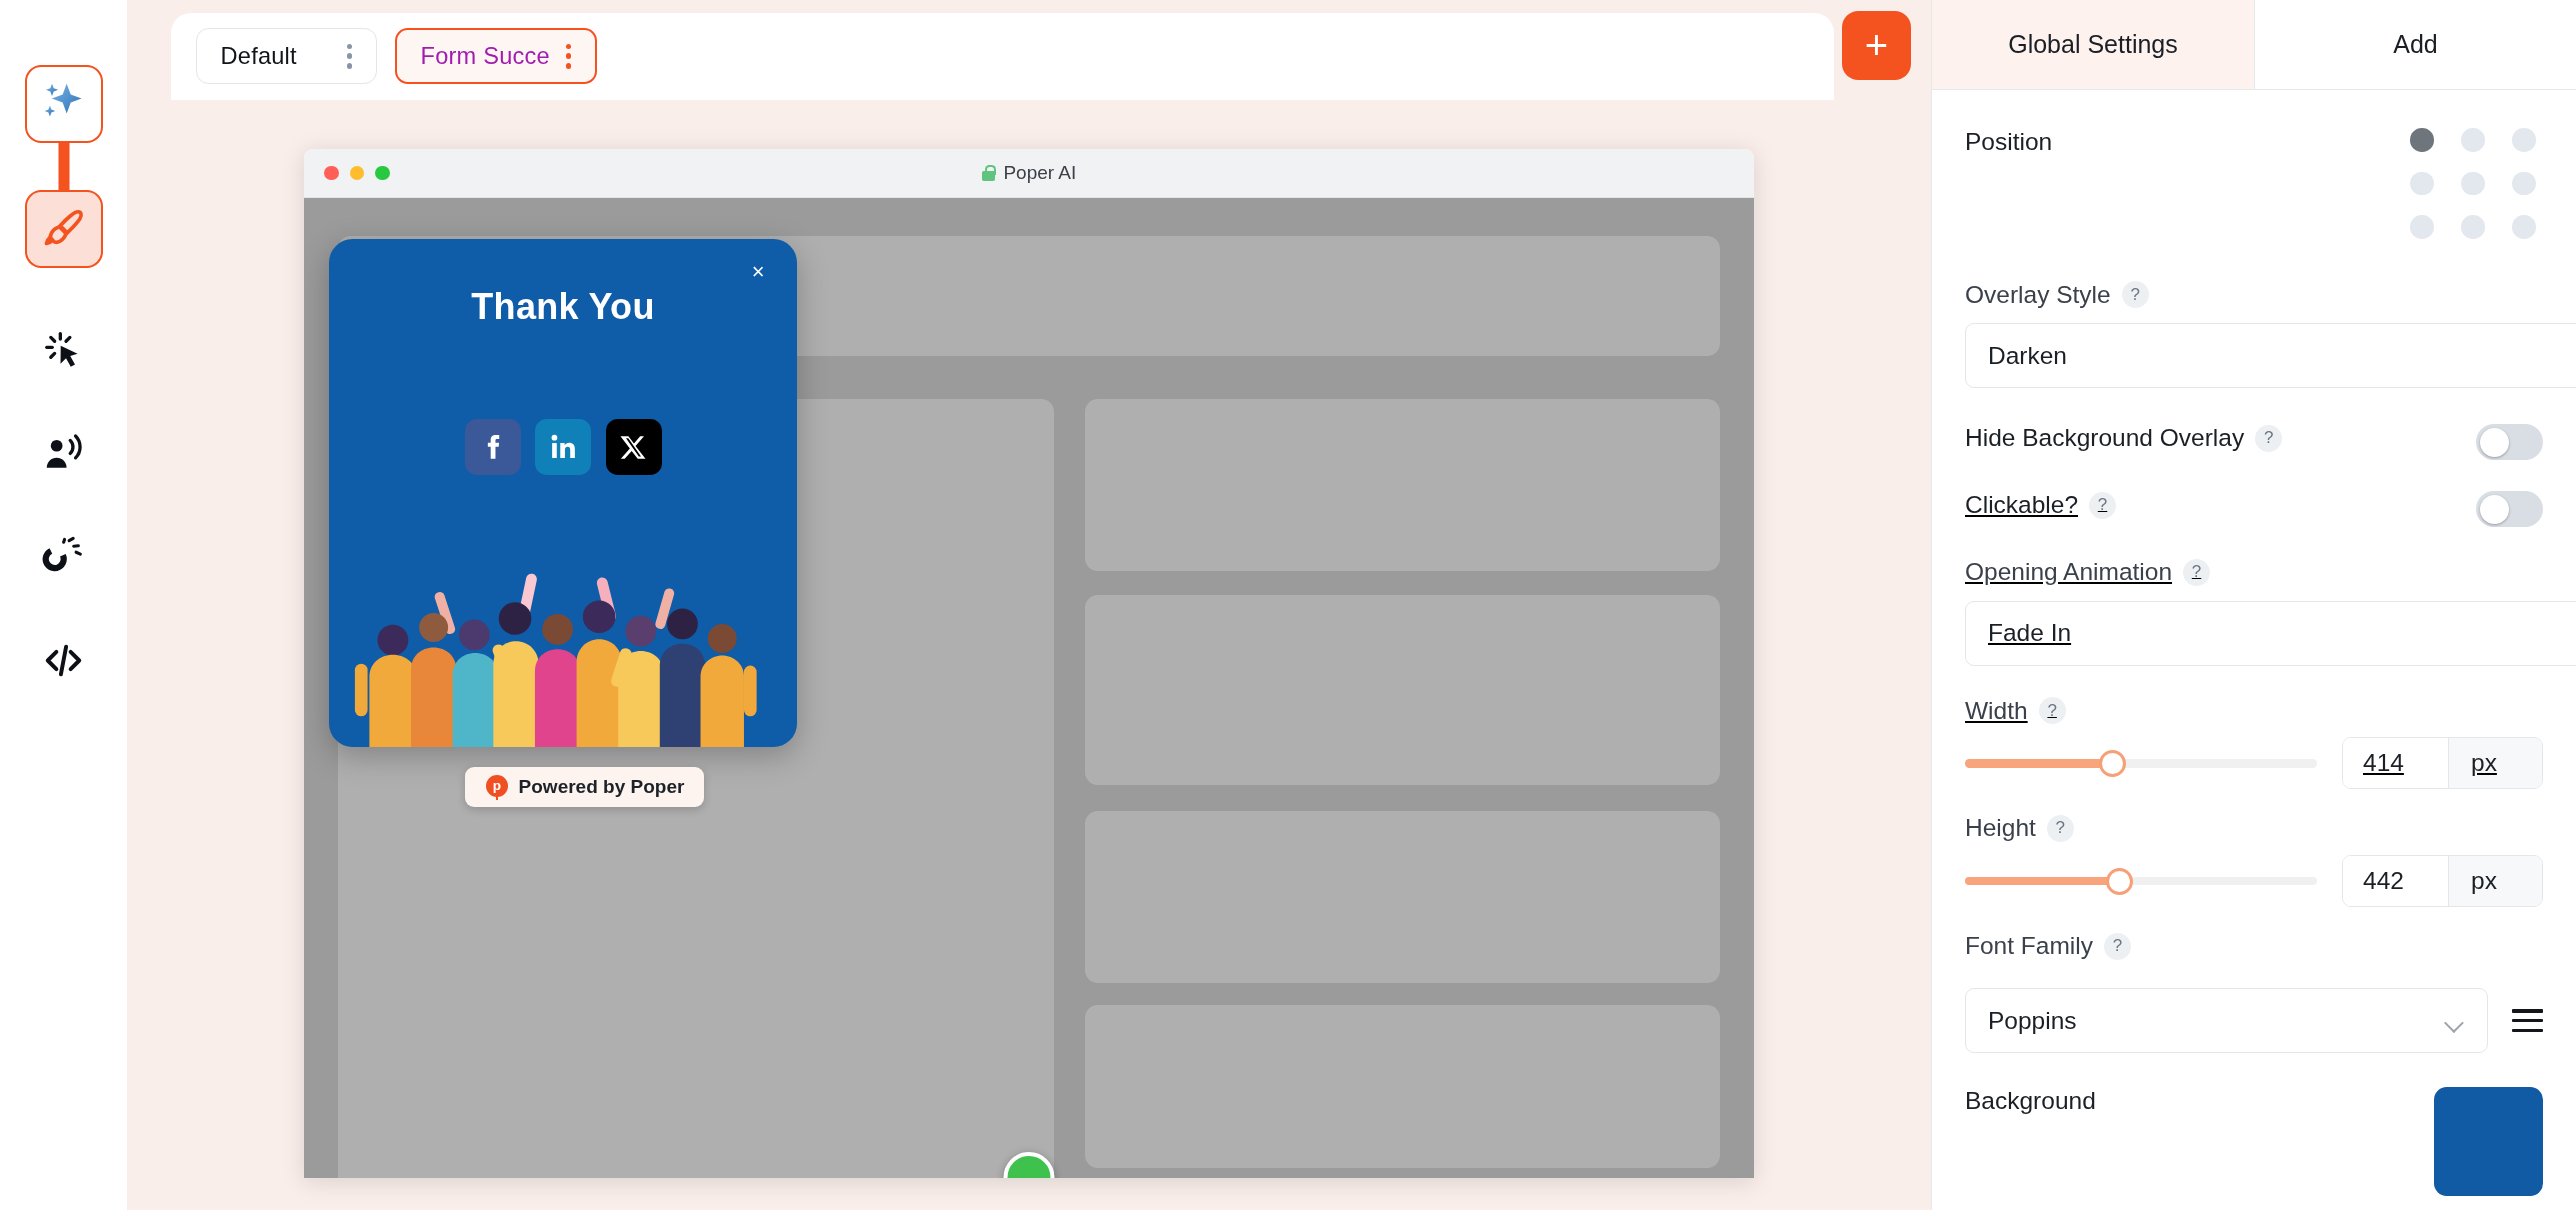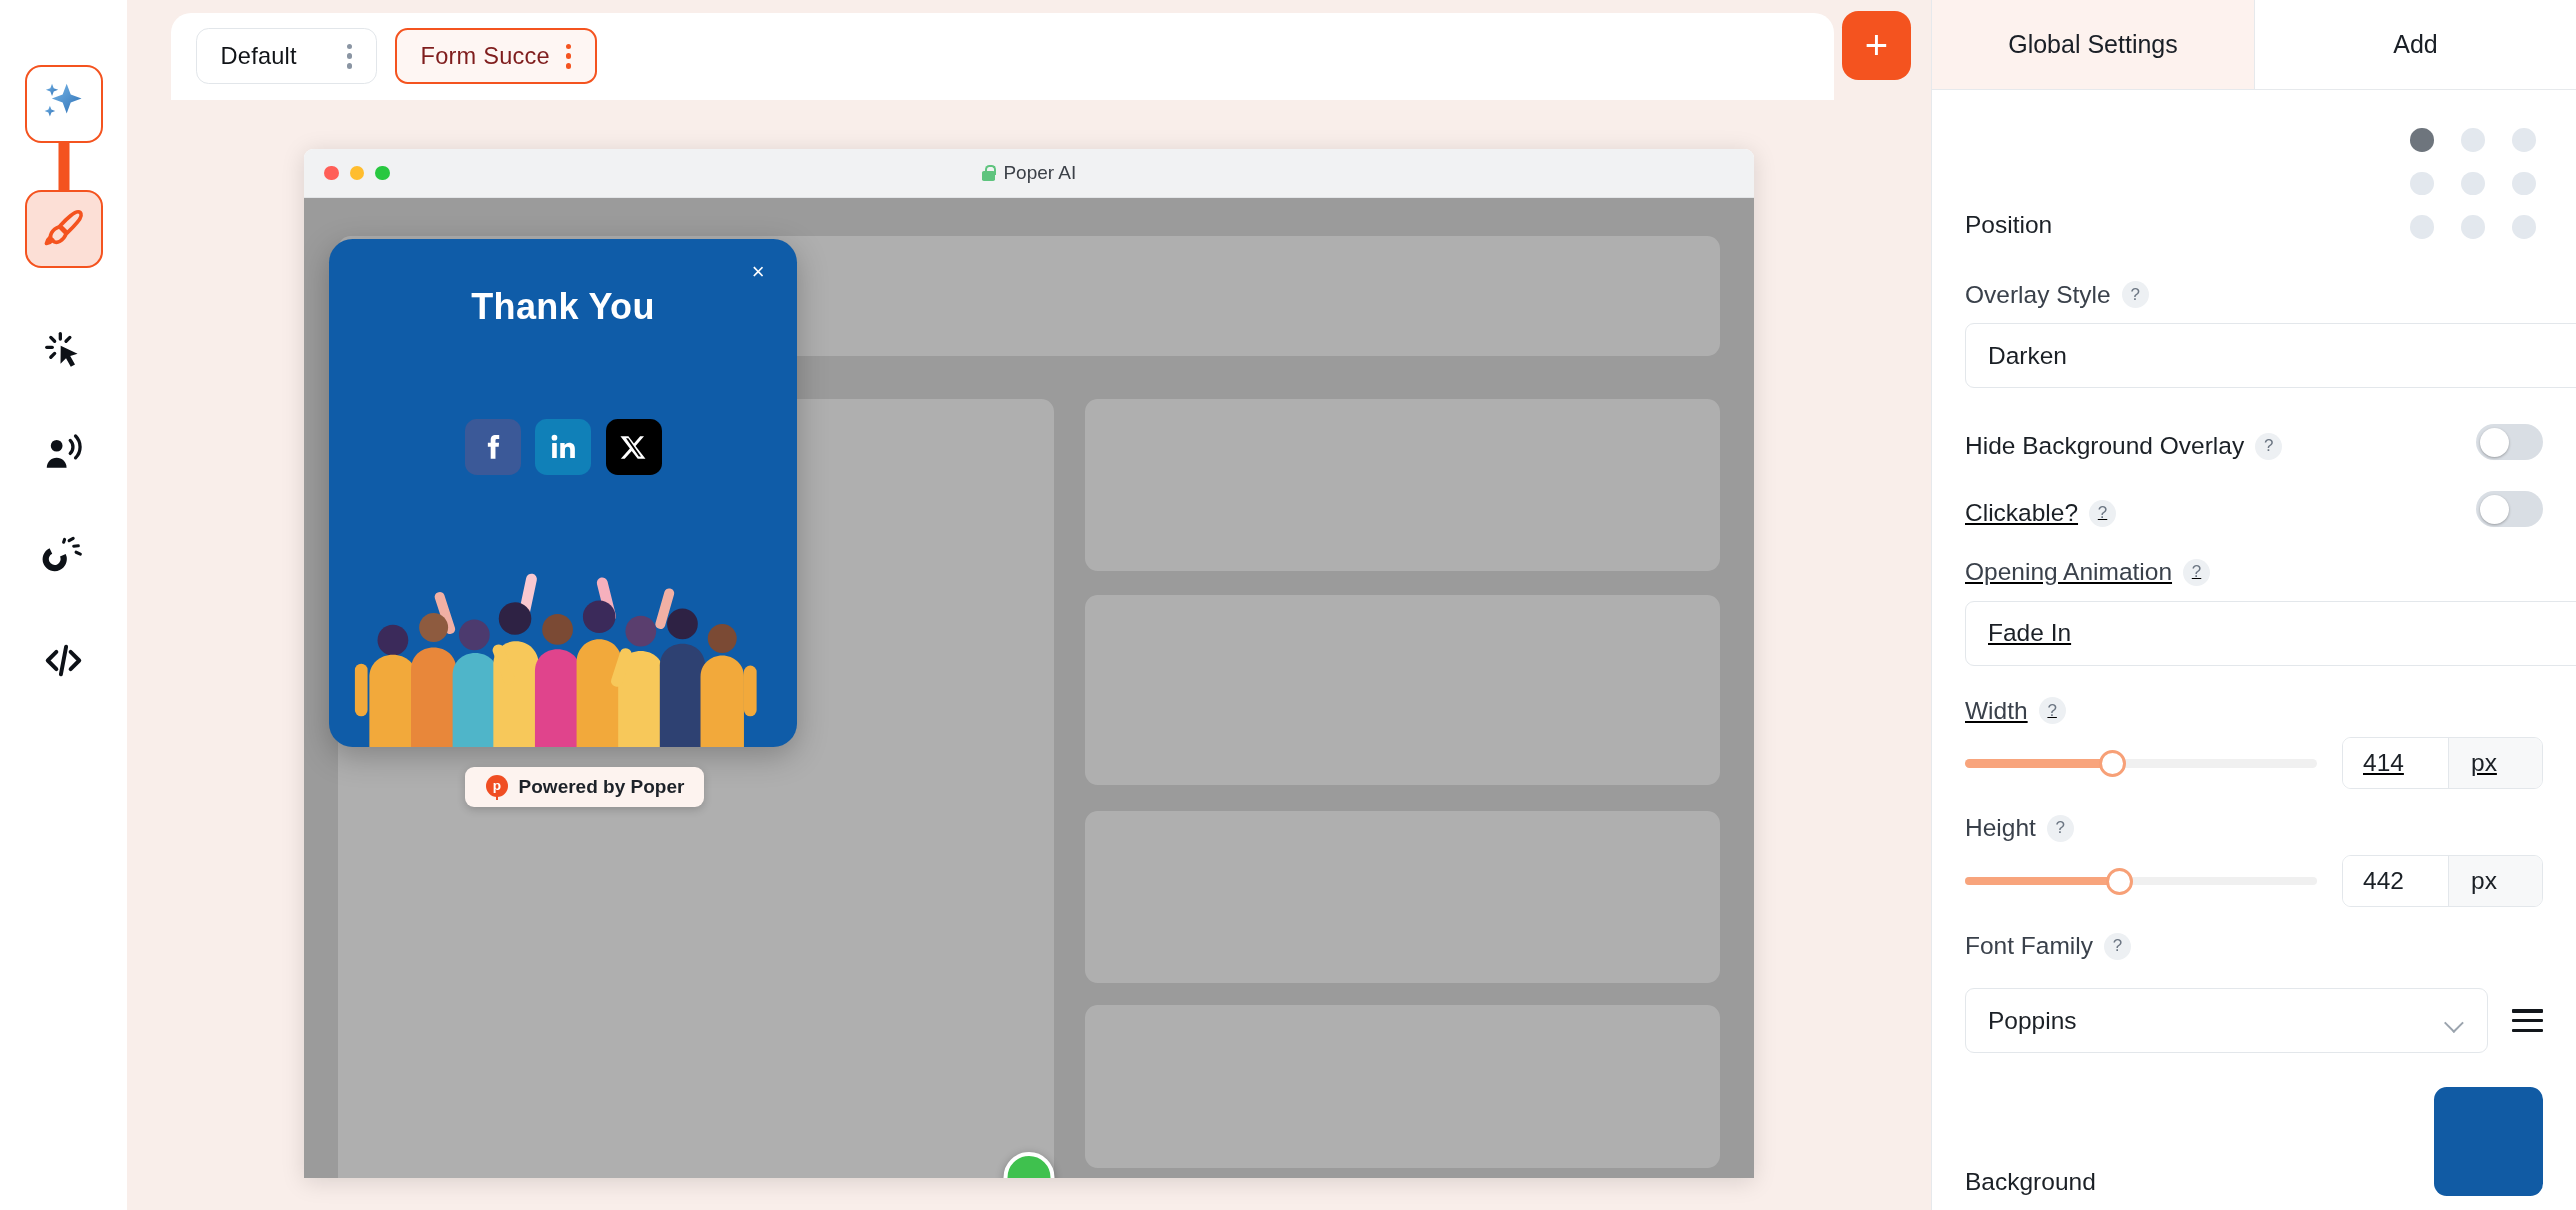--- a/index.html
+++ b/index.html
@@ -66,21 +66,21 @@
     background: #ffffff;
     display: flex; align-items: center; justify-content: space-between;
     padding: 0 16.3px 0 23.6px; gap: 9px;
   }
   .tab.sel { border: 2.7px solid #F4531F; background: #FEF6F3; }
   .tab-label {
     font-size: 23.6px; color: #111418; letter-spacing: 0.2px;
     white-space: nowrap; overflow: hidden; text-overflow: clip;
     max-width: 136px;
   }
-  .tab.sel .tab-label { color: #7f1d1d; }
+  .tab.sel .tab-label { color: #a21caf; }
   .kebab { width: 20px; height: 31px; display: flex; flex-direction: column; align-items: center; justify-content: center; gap: 4.5px; flex: 0 0 20px; }
   .kebab i { width: 5.4px; height: 5.4px; border-radius: 50%; background: #8A95A3; display: block; }
   .tab.sel .kebab i { background: #F4531F; }
   .add-btn {
     width: 69px; height: 69px; border-radius: 16.3px;
     background: #F4531F; color: #fff;
     display: flex; align-items: center; justify-content: center;
     font-size: 40px; line-height: 1; font-weight: 300;
     flex: 0 0 69px; position: relative; top: 1.8px;
   }
@@ -178,21 +178,21 @@
   }
   .panel-tabs { display: flex; height: 90px; border-bottom: 0.9px solid #E6E9EC; }
   .panel-tab {
     flex: 1 1 50%; display: flex; align-items: center; justify-content: center;
     font-size: 25px; color: #1A1F26;
   }
   .panel-tab.active { background: #FDF2EE; }
   .panel-tab + .panel-tab { border-left: 0.9px solid #E6E9EC; }
 
   .panel-body { padding: 0 33px; }
-  .row { display: flex; align-items: flex-end; justify-content: space-between; }
+  .row { display: flex; align-items: flex-start; justify-content: space-between; }
   .lbl { font-size: 24.5px; color: #1B2026; }
   .lbl.muted { color: #3A414B; }
   .help {
     width: 27px; height: 27px; border-radius: 50%;
     background: #EDF0F3; color: #6C7683;
     font-size: 17px; display: inline-flex; align-items: center; justify-content: center;
     margin-left: 11px; vertical-align: middle;
   }
   .lblrow { display: flex; align-items: center; }
 

